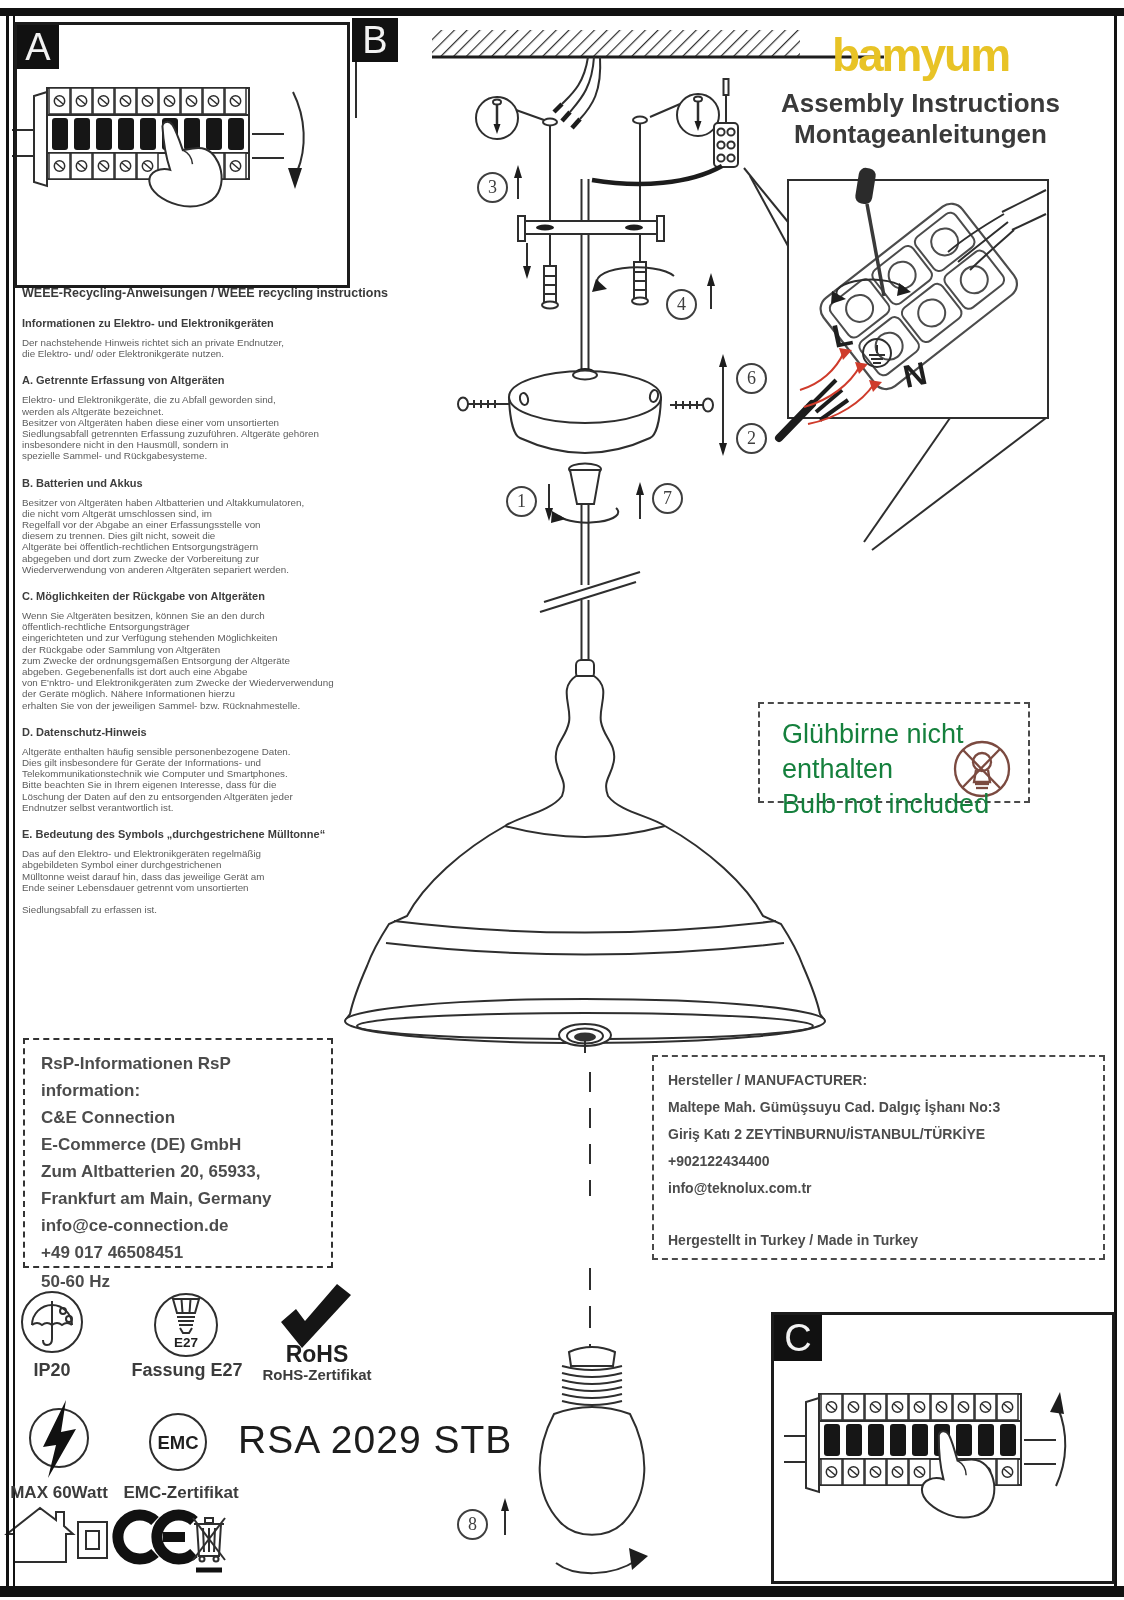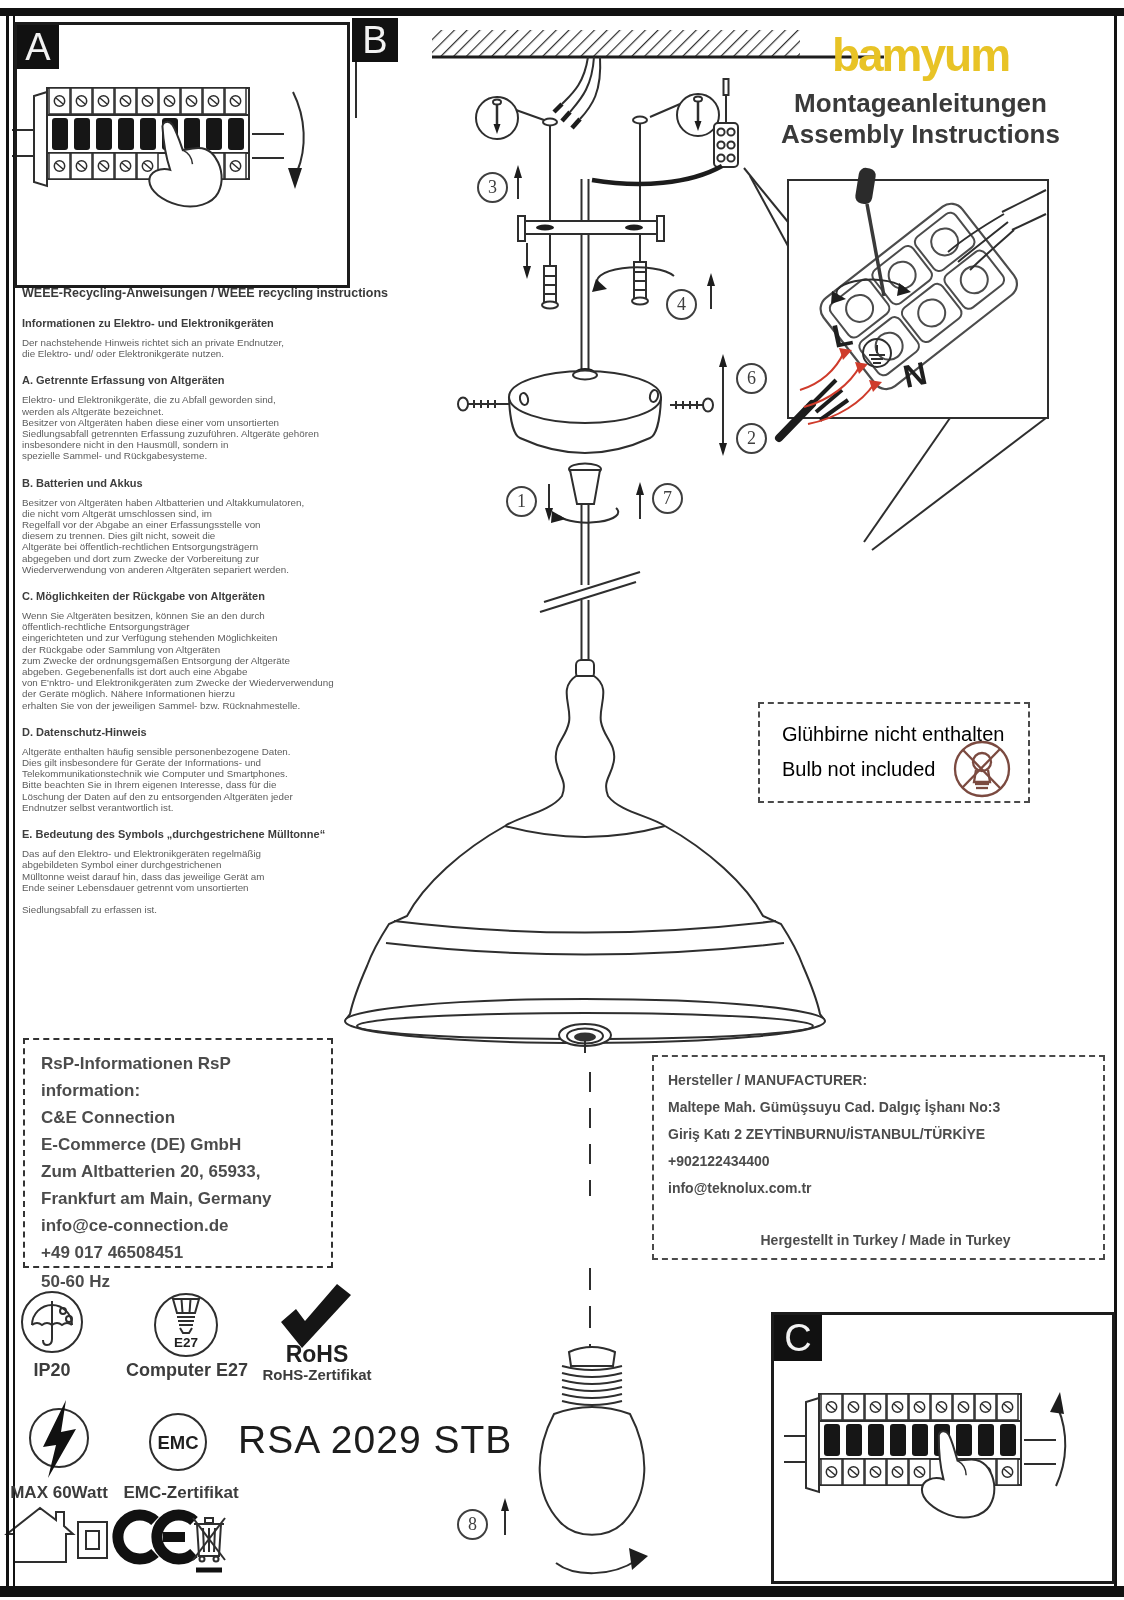--- a/index.html
+++ b/index.html
@@ -15,25 +15,25 @@
   .seclabel{position:absolute;background:#111;color:#f2f2f2;display:flex;align-items:center;justify-content:center;
     font-size:38px;font-weight:400;z-index:3;}
   .dashbox{position:absolute;border:2px dashed #4a4a4a;z-index:2;box-sizing:border-box;}
   .weee{position:absolute;left:22px;top:286px;width:402px;z-index:2;color:#5d5d5d;}
   .weee .title{font-size:12.5px;font-weight:bold;color:#3a3a3a;margin-bottom:12px;}
   .weee .hd{font-size:11px;font-weight:bold;color:#3d3d3d;margin:15px 0 8px 0;}
   .weee .para{font-size:9.8px;line-height:11.2px;white-space:pre-line;}
   .logo-block{position:absolute;left:768px;top:22px;width:305px;text-align:center;z-index:2;}
   .logo{font-size:46px;font-weight:bold;letter-spacing:-2px;line-height:66px;}
   .tagline{font-size:26px;font-weight:bold;color:#3a3a3a;line-height:31px;}
-  .notice{padding:13px 0 0 22px;color:#000000;font-size:20px;line-height:35px;font-weight:500;}
+  .notice{padding:13px 0 0 22px;color:#15803d;font-size:27px;line-height:35px;font-weight:500;}
   .rsp{padding:10px 0 0 16px;color:#4c4c4c;font-size:17px;font-weight:bold;line-height:27px;}
   .rsp .freq{margin-top:2px;}
   .manuf{padding:10px 0 0 14px;color:#4c4c4c;font-size:14px;font-weight:bold;line-height:27px;}
-  .manuf .made{margin-top:25px;text-align:center;}
+  .manuf .made{margin-top:25px;}
   .stepc{position:absolute;width:27px;height:27px;border:2px solid #3f3f3f;border-radius:50%;
     display:flex;align-items:center;justify-content:center;font-family:"Liberation Serif",serif;
     font-size:18px;color:#3f3f3f;z-index:3;background:transparent;}
   .iclabel{position:absolute;z-index:2;font-weight:bold;color:#3c3c3c;text-align:center;}
   .model{position:absolute;left:238px;top:1418px;width:300px;font-size:39px;font-weight:500;color:#1d1d1d;z-index:2;letter-spacing:1px;}
 </style>
 </head>
 <body>
 
 <div class="page">
@@ -407,22 +407,22 @@
 <div class="seclabel" style="left:352px;top:18px;width:46px;height:44px;">
       <span>B</span>
     </div>
 <div class="framebox" style="left:771px;top:1312px;width:338px;height:266px;"></div>
 <div class="seclabel" style="left:774px;top:1315px;width:48px;height:46px;">
       <span>C</span>
     </div>
 
 <div class="logo-block">
   <div class="logo" style="color:#e8c326;">bamyum</div>
+  <div class="tagline">Assembly Instructions</div>
   <div class="tagline">Montageanleitungen</div>
-  <div class="tagline">Assembly Instructions</div>
 </div>
 
 <div class="weee">
   <div class="title">WEEE-Recycling-Anweisungen / WEEE recycling instructions</div>
   <div class="hd" style="margin-top:17px;">Informationen zu Elektro- und Elektronikgeräten</div>
   <div class="para">Der nachstehende Hinweis richtet sich an private Endnutzer,
  die Elektro- und/ oder Elektronikgeräte nutzen.</div>
   <div class="hd">A. Getrennte Erfassung von Altgeräten</div>
   <div class="para">Elektro- und Elektronikgeräte, die zu Abfall geworden sind,
  werden als Altgeräte bezeichnet.
@@ -496,20 +496,20 @@
 
 <span class="stepc" style="left:477px;top:172px;">3</span>
 <span class="stepc" style="left:666px;top:289px;">4</span>
 <span class="stepc" style="left:736px;top:363px;">6</span>
 <span class="stepc" style="left:736px;top:423px;">2</span>
 <span class="stepc" style="left:506px;top:486px;">1</span>
 <span class="stepc" style="left:652px;top:483px;">7</span>
 <span class="stepc" style="left:457px;top:1509px;">8</span>
 
 <div class="iclabel" style="left:10px;top:1360px;width:84px;font-size:18px;">IP20</div>
-<div class="iclabel" style="left:107px;top:1360px;width:160px;font-size:18px;">Computer E27</div>
+<div class="iclabel" style="left:107px;top:1360px;width:160px;font-size:18px;">Fassung E27</div>
 <div class="iclabel" style="left:237px;top:1366px;width:160px;font-size:15px;">RoHS-Zertifikat</div>
 <div class="iclabel" style="left:4px;top:1483px;width:110px;font-size:17px;">MAX 60Watt</div>
 <div class="iclabel" style="left:116px;top:1483px;width:130px;font-size:17px;">EMC-Zertifikat</div>
 
 <div class="model">RSA 2029 STB</div>
 
 </div>
 
 </body></html>

